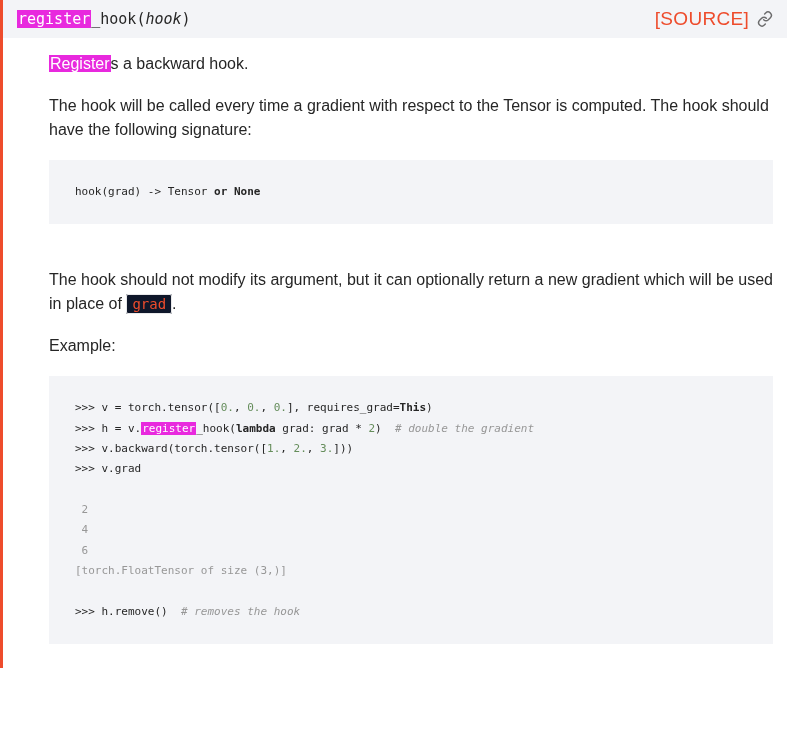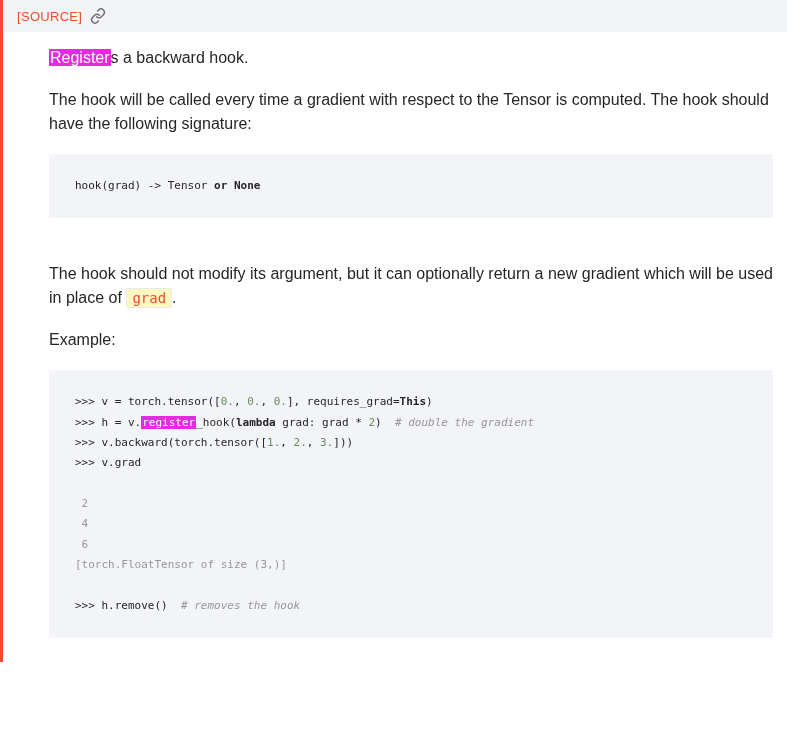--- a/index.html
+++ b/index.html
@@ -32,21 +32,21 @@
     font-style: italic;
     color: #262626;
   }
   .method-header-right {
     display: flex;
     align-items: center;
     gap: 8px;
   }
   .source-link {
     color: #ee4c2c;
-    font-size: 13px;
+    font-size: 19px;
     text-decoration: none;
     letter-spacing: 0.3px;
   }
   .permalink-icon {
     width: 16px;
     height: 16px;
     color: #6c6c6d;
     display: inline-flex;
   }
   .method-body {
@@ -74,32 +74,33 @@
   }
   .codebox .kw { font-weight: 700; }
   .codebox .prompt { color: #262626; }
   .codebox .num { color: #658d5b; }
   .codebox .cmt { color: #979797; font-style: italic; }
   .codebox .out { color: #979797; }
   .codebox-last { margin-bottom: 0; }
   code.inline {
     font-family: "Menlo", "Consolas", monospace;
     font-size: 14px;
-    background: #fef9c3;
+    background: #0f172a;
     color: #ee4c2c;
     padding: 1px 5px;
     border: 1px solid #e9e9ea;
     border-radius: 2px;
   }
 </style>
 </head>
 <body>
 
 <div class="method-block">
   <div class="method-header">
+    <span class="method-sig"><span class="hl">register</span><span>_hook</span>(<span class="param">hook</span>)</span>
     <span class="method-header-right">
       <a href="#" class="source-link">[SOURCE]</a>
       <span class="permalink-icon">
         <svg viewBox="0 0 24 24" fill="none" stroke="currentColor" stroke-width="2.2" stroke-linecap="round" stroke-linejoin="round">
             <path d="M10 13a5 5 0 0 0 7.07 0l3-3a5 5 0 0 0-7.07-7.07l-1.5 1.5"></path>
             <path d="M14 11a5 5 0 0 0-7.07 0l-3 3a5 5 0 0 0 7.07 7.07l1.5-1.5"></path>
           </svg>
       </span>
     </span>
   </div>

